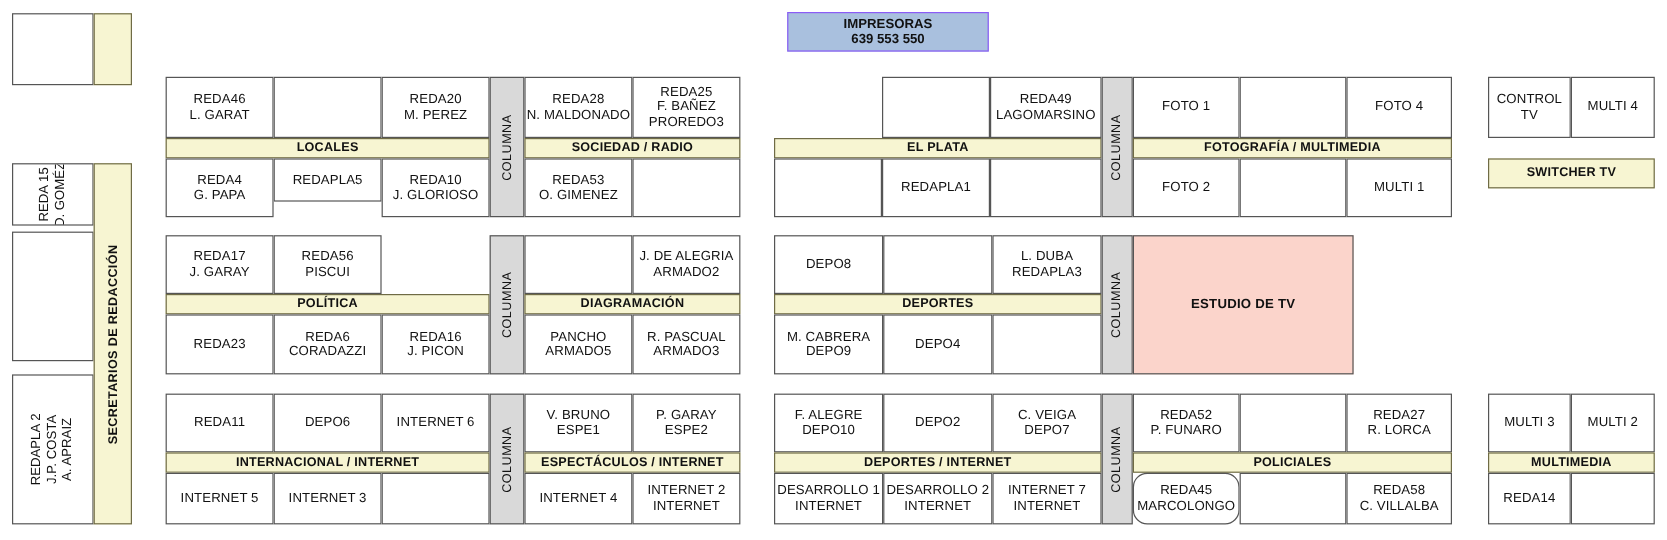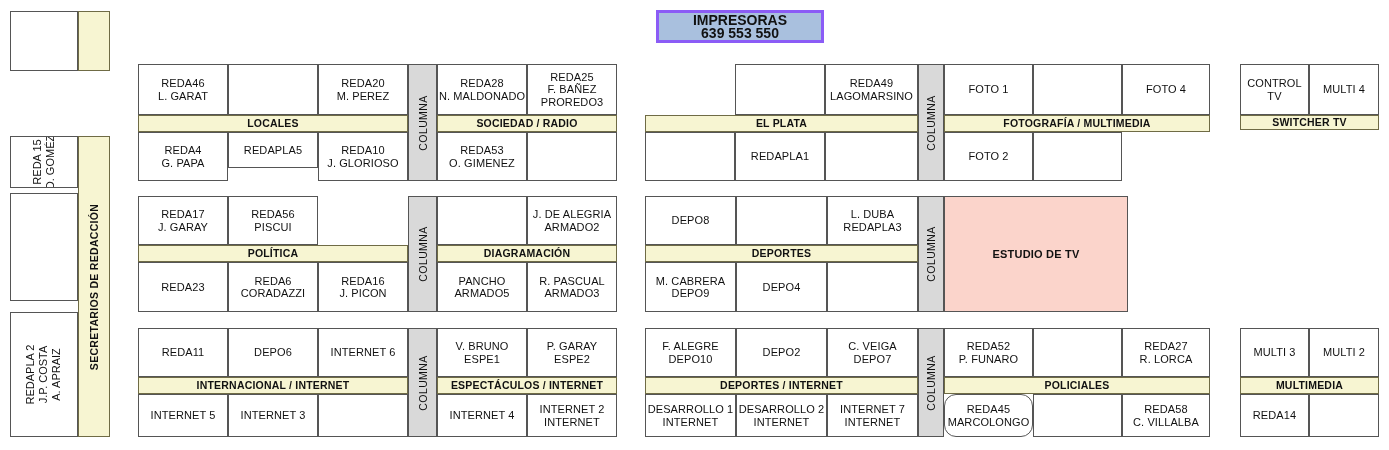--- a/index.html
+++ b/index.html
@@ -69,26 +69,26 @@
     font-size:10.5px;
     color:#111111;
     letter-spacing:.4px;
   }
 
   
   .printers{
     position:absolute;
     box-sizing:border-box;
     background:#a9c0de;
-    border:3px solid #8b5cf6;
+    border:1px solid #8b5cf6;
     display:flex;
     flex-direction:column;
     align-items:center;
     justify-content:center;
-    font-size:14px;
+    font-size:11px;
     font-weight:bold;
     color:#111111;
     line-height:13px;
   }
 
   
   .studio{
     position:absolute;
     box-sizing:border-box;
     background:#fbd4cb;
@@ -240,26 +240,28 @@
     <span></span></div>
   <div class="cell" style="left:1122px;top:64px;width:88px;height:51px;text-align:right;">
     <span>FOTO 4</span></div>
   <div class="band" style="left:944px;top:115px;width:266px;height:17px;">
     <span>FOTOGRAFÍA / MULTIMEDIA</span>
     </div>
   <div class="cell" style="left:944px;top:132px;width:89px;height:49px;">
     <span>FOTO 2</span></div>
   <div class="cell" style="left:1033px;top:132px;width:89px;height:49px;">
     <span></span></div>
+  <div class="cell" style="left:1122px;top:132px;width:88px;height:49px;">
+    <span>MULTI 1</span></div>
 
   <div class="cell" style="left:1240px;top:64px;width:69px;height:51px;">
     <span>CONTROL TV</span></div>
   <div class="cell" style="left:1309px;top:64px;width:70px;height:51px;">
     <span>MULTI 4</span></div>
-  <div class="band" style="left:1240px;top:115px;width:139px;height:15px;">
+  <div class="band" style="left:1240px;top:132px;width:139px;height:25px;">
     <span>SWITCHER TV</span>
     </div>
 
   <div class="cell" style="left:138px;top:196px;width:90px;height:49px;">
     <span>REDA17
 J. GARAY</span></div>
   <div class="cell" style="left:228px;top:196px;width:90px;height:49px;">
     <span>REDA56
 PISCUI</span></div>
   <div class="band" style="left:138px;top:245px;width:270px;height:17px;">

